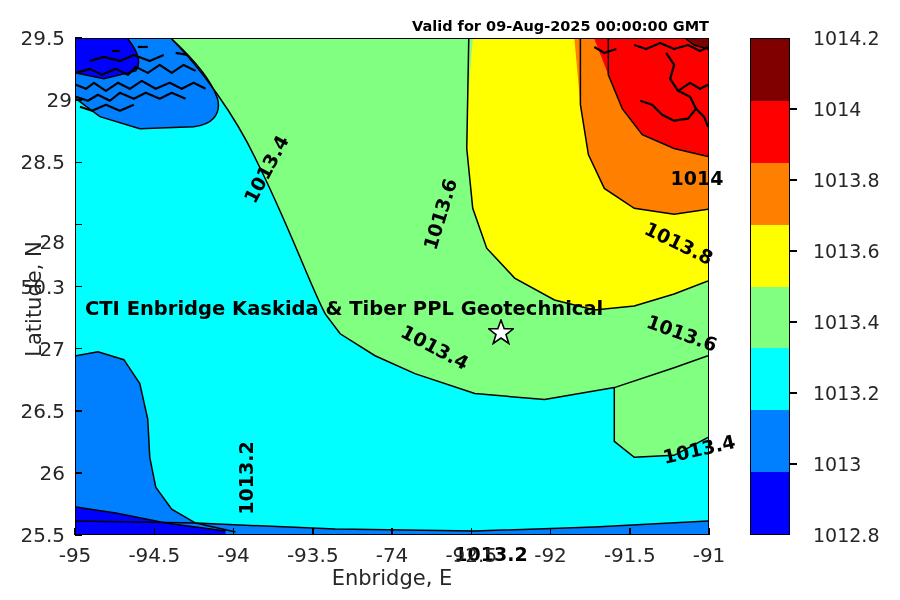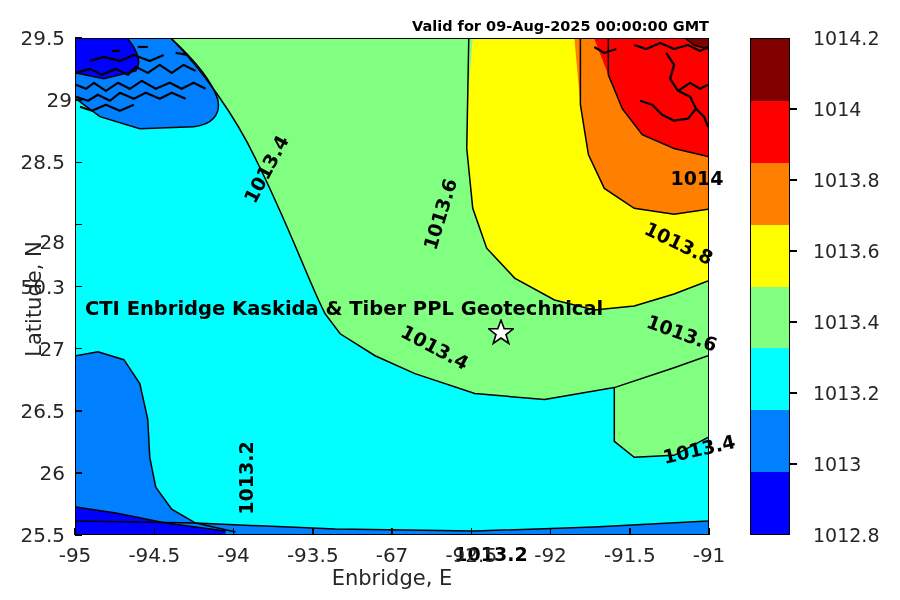--- a/index.html
+++ b/index.html
@@ -207,21 +207,21 @@
     </div>
   <div id="xlabels">
       <div class="xlab" style="left: 75px; top: 543px;">-95</div>
       <div class="tickm" style="left: 74.3px; top: 528px; width: 1.5px; height: 7px;"></div>
       <div class="xlab" style="left: 154.25px; top: 543px;">-94.5</div>
       <div class="tickm" style="left: 153.55px; top: 528px; width: 1.5px; height: 7px;"></div>
       <div class="xlab" style="left: 233.5px; top: 543px;">-94</div>
       <div class="tickm" style="left: 232.8px; top: 528px; width: 1.5px; height: 7px;"></div>
       <div class="xlab" style="left: 312.75px; top: 543px;">-93.5</div>
       <div class="tickm" style="left: 312.05px; top: 528px; width: 1.5px; height: 7px;"></div>
-      <div class="xlab" style="left: 392px; top: 543px;">-67</div>
+      <div class="xlab" style="left: 392px; top: 543px;">-74</div>
       <div class="tickm" style="left: 391.3px; top: 528px; width: 1.5px; height: 7px;"></div>
       <div class="xlab" style="left: 471.25px; top: 543px;">-92.5</div>
       <div class="tickm" style="left: 470.55px; top: 528px; width: 1.5px; height: 7px;"></div>
       <div class="xlab" style="left: 550.5px; top: 543px;">-92</div>
       <div class="tickm" style="left: 549.8px; top: 528px; width: 1.5px; height: 7px;"></div>
       <div class="xlab" style="left: 629.75px; top: 543px;">-91.5</div>
       <div class="tickm" style="left: 629.05px; top: 528px; width: 1.5px; height: 7px;"></div>
       <div class="xlab" style="left: 709px; top: 543px;">-91</div>
       <div class="tickm" style="left: 708.3px; top: 528px; width: 1.5px; height: 7px;"></div>
     </div>

